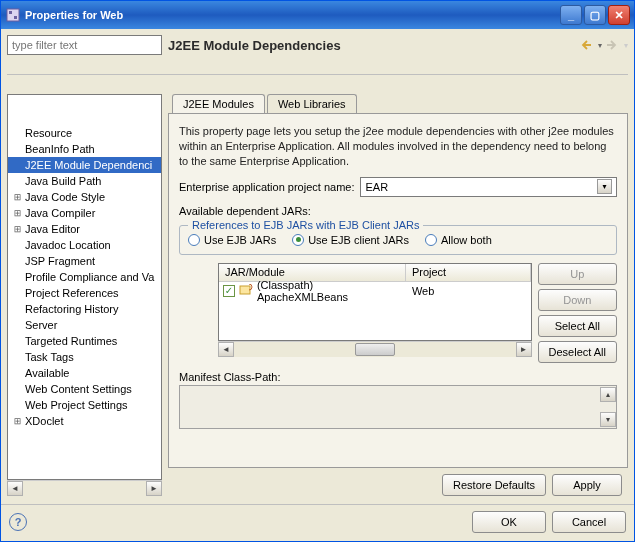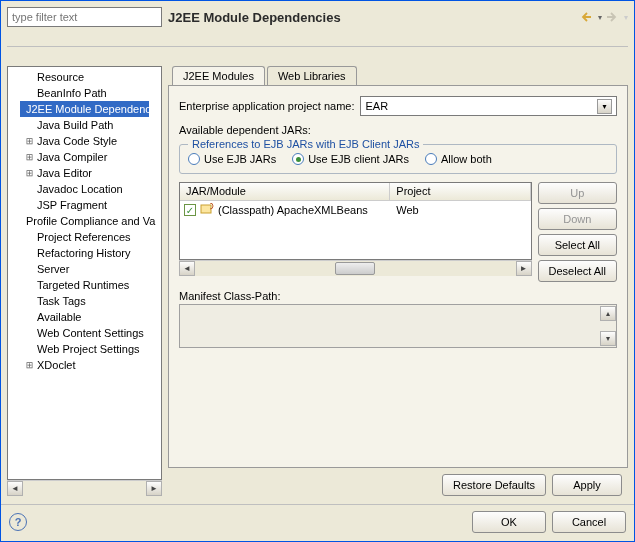--- a/index.html
+++ b/index.html
@@ -14,42 +14,42 @@
 .row1 { display: flex; gap: 6px; }
 .filter { width: 155px; height: 20px; border: 1px solid #7a7a7a; background:#fff; padding: 2px 4px; color:#555; }
 .heading { flex: 1; display: flex; align-items: center; }
 .heading h1 { font-size: 13px; font-weight: bold; margin: 0; color: #2b2b2b; flex: 1; }
 .nav { display: flex; gap: 2px; align-items: center; }
 .navbtn { width: 18px; height: 18px; display:inline-flex; align-items:center; justify-content:center; cursor:pointer; }
 .sep { height: 1px; background: #bfbfbf; margin: 2px 0; }
 .row2 { flex: 1; display: flex; gap: 6px; min-height: 0; }
 .tree-wrap { width: 155px; display: flex; flex-direction: column; }
 .tree { flex: 1; border: 1px solid #7a7a7a; background: #fff; overflow: hidden; position: relative; }
-.tree-list { padding: 2px 12px; }
+.tree-list { padding: 2px 0; margin-top: 28px; }
 .tree-item { display: flex; align-items: center; height: 16px; padding: 0 2px 0 4px; white-space: nowrap; cursor: pointer; }
 .tree-item.sel { background: #316ac5; color: #fff; }
 .tw { width: 11px; text-align: center; color: #666; font-size: 9px; line-height: 9px; margin-right: 2px; }
 .hscroll { height: 16px; background: #ece9d8; border-top: 1px solid #ccc; display: flex; }
 .sbtn { width: 16px; height: 15px; background: linear-gradient(#fdfdfd,#d7d3c7); border: 1px solid #b0b0b0; display:inline-flex; align-items:center; justify-content:center; font-size:8px; color:#444; }
 .right { flex: 1; display: flex; flex-direction: column; min-width: 0; }
 .tabs { display: flex; margin-bottom: -1px; padding-left: 4px; }
 .tab { padding: 3px 10px; border: 1px solid #999; border-bottom: none; background: #ece9d8; border-top-left-radius: 3px; border-top-right-radius: 3px; margin-right: 2px; cursor: pointer; }
 .tab.active { background: #f5f3ea; border-bottom: 1px solid #f5f3ea; }
 .tabc { flex: 1; border: 1px solid #999; background: #f5f3ea; padding: 10px; display: flex; flex-direction: column; gap: 8px; min-height:0; }
 .desc { line-height: 1.35; color: #222; }
 .frow { display: flex; align-items: center; gap: 6px; }
 .select { flex: 1; height: 20px; border: 1px solid #7a7a7a; background: #fff; display: flex; align-items: center; padding: 0 4px; }
 .select .dd { width: 15px; height: 15px; background: linear-gradient(#fdfdfd,#d7d3c7); border: 1px solid #999; margin-left:auto; display:inline-flex; align-items:center; justify-content:center; font-size:8px; }
 .gbox { border: 1px solid #aeb8c3; border-radius: 3px; padding: 8px; position: relative; }
 .gbox .gtitle { position: absolute; top: -7px; left: 8px; background: #f5f3ea; padding: 0 4px; color: #1e50a2; }
 .radios { display: flex; gap: 16px; align-items: flex-start; }
 .radio { display: flex; align-items: center; gap: 4px; }
 .rcirc { width: 12px; height: 12px; border: 1px solid #4a7dbb; border-radius: 50%; background:#fff; display:inline-flex; align-items:center; justify-content:center; }
 .rcirc .dot { width: 5px; height: 5px; background: #3b8f3b; border-radius: 50%; }
-.dep-area { display: flex; gap: 6px; }
+.dep-area { display: flex; gap: 6px; margin-left: 39px; }
 .grid-wrap { flex: 1; display: flex; flex-direction: column; }
 .grid { border: 1px solid #7a7a7a; background: #fff; height: 78px; display: flex; flex-direction: column; }
 .thead { display: flex; height: 18px; background: linear-gradient(#fdfdfd,#ece9d8); border-bottom: 1px solid #ccc; }
 .th { padding: 2px 6px; border-right: 1px solid #ccc; }
 .th.c1 { width: 60%; } .th.c2 { flex: 1; }
 .trow { display: flex; height: 18px; align-items: center; }
 .td.c1 { width: 60%; display:flex; align-items:center; gap:4px; padding-left:4px; } .td.c2 { flex: 1; padding-left:6px; }
 .cbx { width:12px; height:12px; border:1px solid #6b9544; background:#fff; display:inline-flex; align-items:center; justify-content:center; color:#3b8f3b; font-size:10px; }
 .ghsb { height: 16px; background:#ece9d8; border-top:1px solid #ccc; display:flex; }
 .ghsb .track { flex:1; display:flex; align-items:center; }
@@ -62,20 +62,33 @@
 .vsb { position:absolute; right:1px; top:1px; bottom:1px; width:15px; display:flex; flex-direction:column; justify-content:space-between; }
 .row3 { display:flex; justify-content:flex-end; gap:6px; padding-right:6px; }
 .help-row { display:flex; align-items:center; padding: 4px 8px 8px 8px; }
 .help-row .q { width:18px; height:18px; border:1.5px solid #4a72b5; border-radius:50%; color:#4a72b5; display:inline-flex; align-items:center; justify-content:center; font-weight:bold; cursor:pointer; }
 .help-row .spacer { flex:1; }
 </style>
 </head>
 <body>
 
 <div class="window">
+  <div class="titlebar">
+    <span class="icon">
+      <svg width="14" height="14">
+          <rect x="1" y="1" width="12" height="12" fill="#dcd4f0" stroke="#6b5fa0"></rect>
+          <rect x="3" y="3" width="3" height="3" fill="#6b5fa0"></rect>
+          <rect x="8" y="8" width="3" height="3" fill="#6b5fa0"></rect>
+        </svg>
+    </span>
+    <span class="title">Properties for Web</span>
+    <span class="tbtn">_</span>
+    <span class="tbtn">▢</span>
+    <span class="tbtn close">✕</span>
+  </div>
   <div class="wbody">
     <div class="row1">
       <input class="filter" placeholder="type filter text" style="">
       <div class="heading">
         <h1>J2EE Module Dependencies</h1>
         <div class="nav">
           <span class="navbtn">
               <svg width="12" height="12">
                 <path d="M6 2 L2 6 L6 10 M2 6 H10" stroke="#d8a838" fill="none" stroke-width="1.8"></path>
               </svg>
@@ -178,20 +191,21 @@
           <div style="flex:1"></div>
           <span class="sbtn">►</span>
         </div>
       </div>
       <div class="right">
         <div class="tabs">
           <div class="tab active">J2EE Modules</div>
           <div class="tab">Web Libraries</div>
         </div>
         <div class="tabc">
+          <div class="desc">This property page lets you setup the j2ee module dependencies with other j2ee modules within an Enterprise Application.  All modules involved in the dependency need to belong to the same Enterprise Application.</div>
           <div class="frow">
             <span>Enterprise application project name:</span>
             <div class="select">
               <span>EAR</span>
               <span class="dd">▾</span>
             </div>
           </div>
           <div>Available dependent JARs:</div>
           <div class="gbox">
             <span class="gtitle">References to EJB JARs with EJB Client JARs</span>

